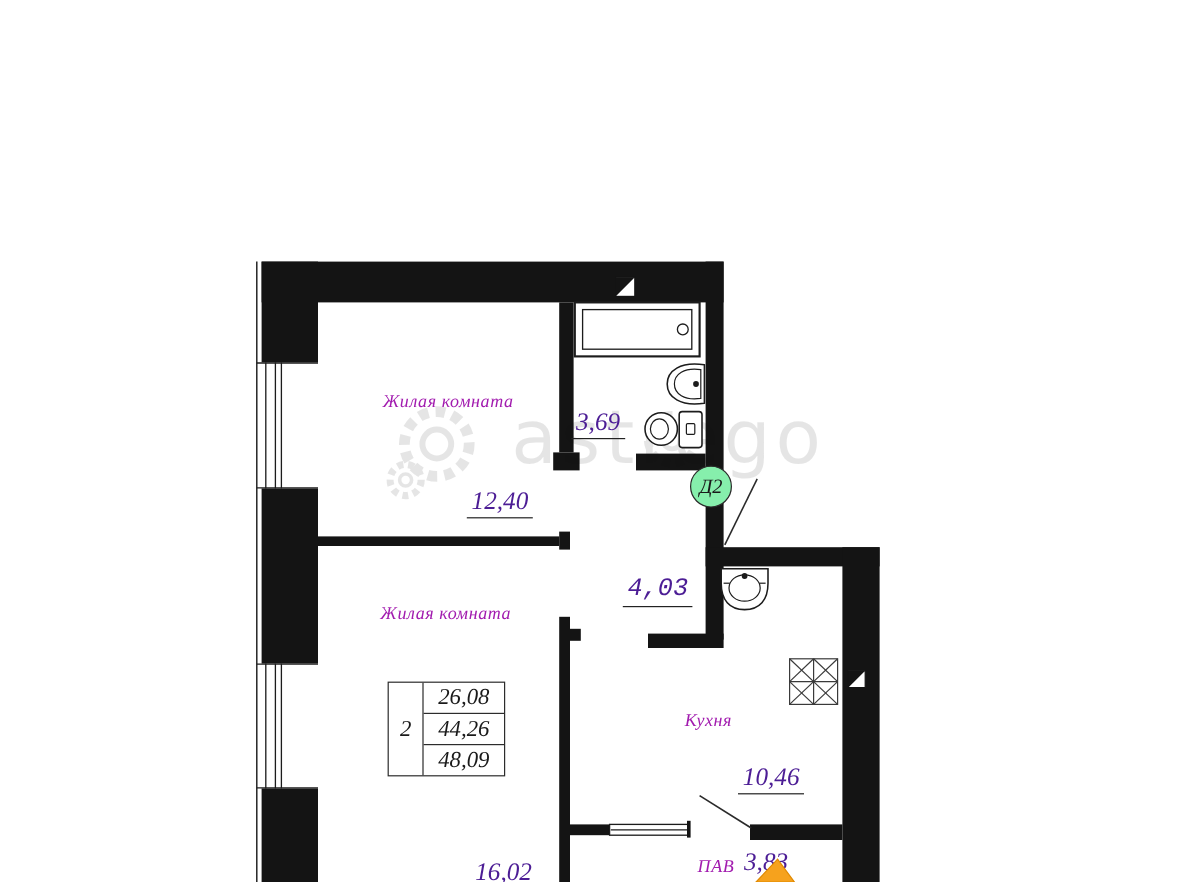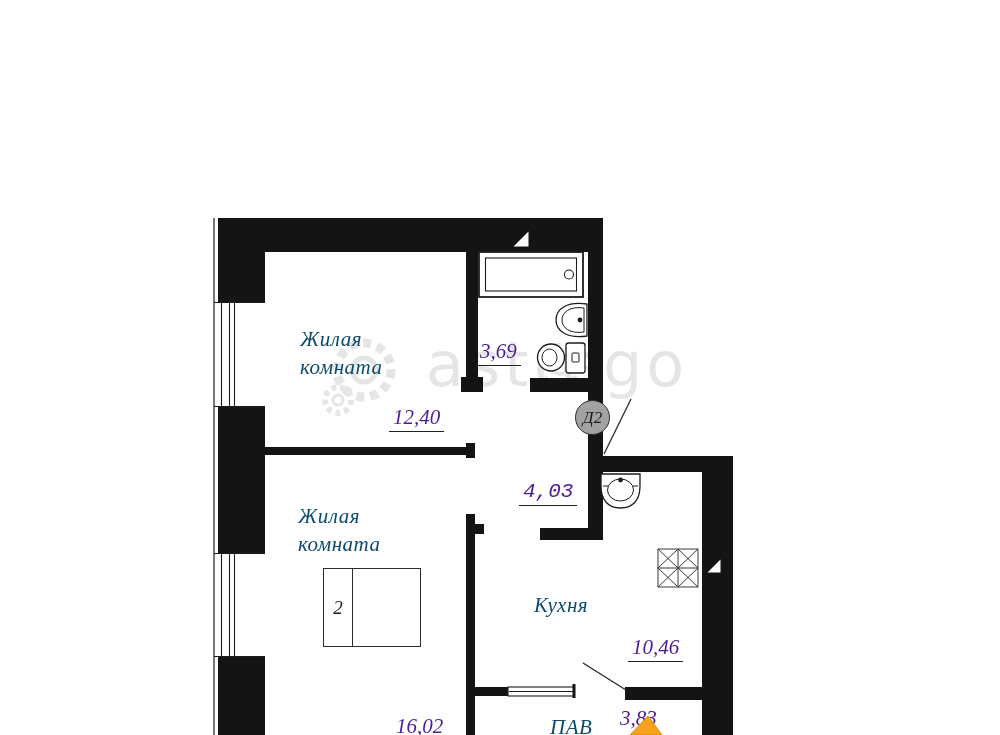--- a/index.html
+++ b/index.html
@@ -4,40 +4,40 @@
 <style>
   html,body{margin:0;padding:0;background:#fff;}
   #canvas{
     position:relative;width:1000px;height:735px;background:#ffffff;
     overflow:hidden;
     font-family:"Liberation Serif","DejaVu Serif",serif;
     color:#1d1d1d;
   }
   .wall{position:absolute;background:#141414;}
   .label{
-    position:absolute;font-style:italic;font-size:21px;line-height:1.32;
-    text-align:left;color:#0c4a6e;letter-spacing:.5px;
+    position:absolute;font-style:italic;font-size:15px;line-height:1.32;
+    text-align:right;color:#a21caf;letter-spacing:.5px;
   }
   .area{position:absolute;font-style:italic;font-size:21px;color:#4c1d95;text-align:left;}
   .area .u{border-bottom:1.8px solid #222;padding:0 4px 2px;}
   .noline{border:none!important;padding:0!important;}
   
   .sum-table{
     position:absolute;left:323px;top:568px;width:96px;height:77px;
     border:1.4px solid #2c2c2c;display:flex;background:#fff;
     font-style:italic;font-size:19px;color:#1a1a1a;
   }
   .st-left{width:28px;border-right:1.4px solid #2c2c2c;display:flex;align-items:center;justify-content:center;}
   .st-right{flex:1;display:flex;flex-direction:column;}
   .st-right .cell{flex:1;display:flex;align-items:center;justify-content:center;border-bottom:1.4px solid #2c2c2c;}
   .st-right .cell:last-child{border-bottom:none;}
   
   .door-tag{
-    position:absolute;left:575px;top:400px;width:33px;height:33px;border-radius:50%;
-    border:1.6px solid #2a2a2a;background:#a3a3a3;display:flex;align-items:center;justify-content:center;
+    position:absolute;left:575px;top:388px;width:33px;height:33px;border-radius:50%;
+    border:1.6px solid #2a2a2a;background:#86efac;display:flex;align-items:center;justify-content:center;
     font-style:italic;font-size:17px;color:#1a1a1a;
   }
   
   .watermark{
     position:absolute;left:322px;top:326px;width:390px;height:96px;
     opacity:.10;pointer-events:none;display:flex;align-items:center;
   }
   .watermark .wm-text{
     position:absolute;left:104px;top:8px;font-size:62px;line-height:1;
     font-family:"DejaVu Sans","Liberation Sans",sans-serif;
@@ -92,24 +92,29 @@
   </div>
 
   <div class="area" style="left:519px;top:480px;width:56px;font-family:Liberation Mono, monospace;">
     <span class="u">4,03</span>
   </div>
 
   <div class="label" style="left:298px;top:503px;width:128px;">Жилая комната</div>
 
   <div class="sum-table">
     <div class="st-left">2</div>
+    <div class="st-right">
+      <div class="cell">26,08</div>
+      <div class="cell">44,26</div>
+      <div class="cell">48,09</div>
+    </div>
   </div>
 
   <div class="label" style="left:534px;top:592px;width:76px;">Кухня</div>
-  <div class="area" style="left:628px;top:635px;width:64px;">
+  <div class="area" style="left:615px;top:635px;width:64px;">
     <span class="u">10,46</span>
   </div>
 
   <div class="area" style="left:396px;top:714px;width:62px;">
     <span class="u noline">16,02</span>
   </div>
   <div class="label" style="left:550px;top:714px;width:62px;">ПАВ</div>
   <div class="area" style="left:620px;top:706px;width:64px;">
     <span class="u noline">3,83</span>
   </div>

